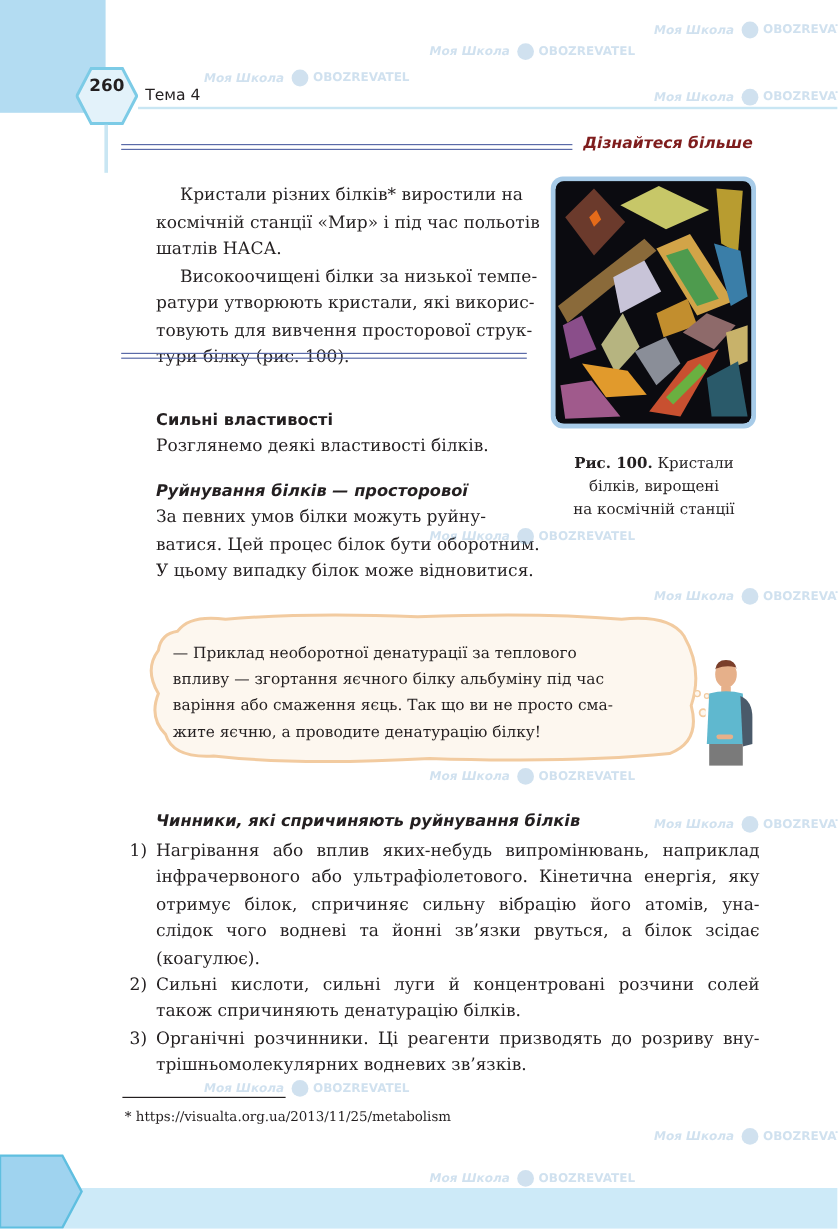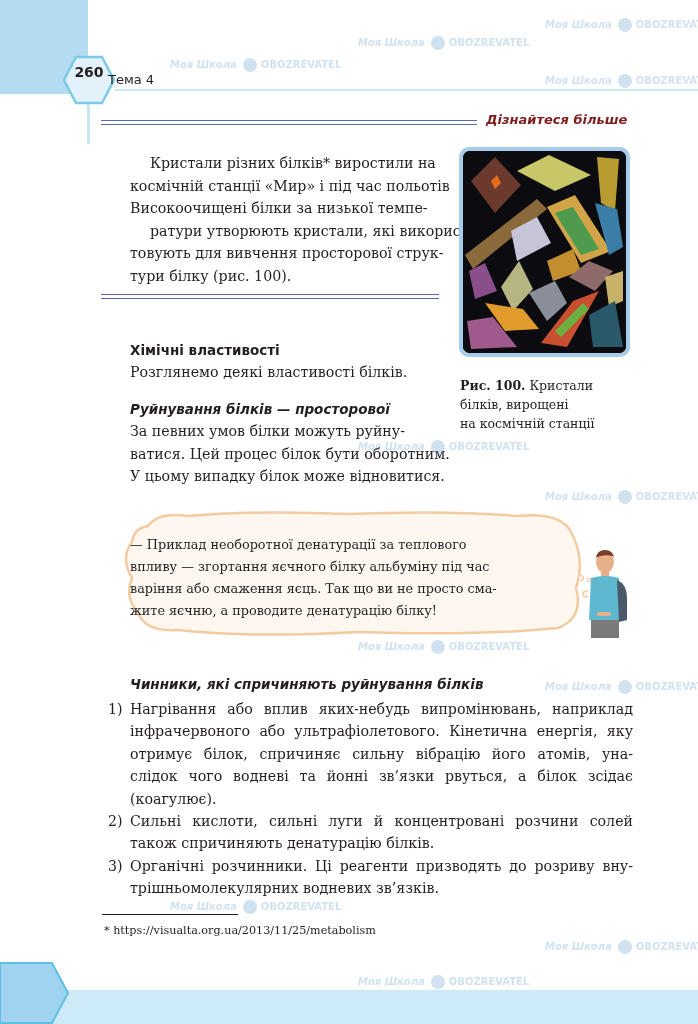--- a/index.html
+++ b/index.html
@@ -6,44 +6,44 @@
   html, body { width: 698px; height: 1024px; background: #ffffff; overflow: hidden; }
   body { position: relative; font-family: "DejaVu Serif", serif; color: #231f20; }
 
   .left-band { position: absolute; left: 0; top: 0; width: 88px; height: 94px; background: #b3dcf2; }
   .bottom-band { position: absolute; left: 0; top: 990px; width: 698px; height: 34px; background: #cdeaf8; }
   .bottom-arrow { position: absolute; left: 0; top: 955px; width: 70px; height: 69px; }
 
   .page-hex { position: absolute; left: 63px; top: 55px; width: 52px; height: 50px; }
   .page-num { position: absolute; left: 63px; top: 55px; width: 52px; height: 34px; display: flex; align-items: center; justify-content: center;
               font-family: "DejaVu Sans", sans-serif; font-weight: bold; font-size: 14px; color: #231f20; }
-  .topic { position: absolute; left: 108px; top: 72px; font-family: "DejaVu Sans", sans-serif; font-size: 13px; color: #231f20; }
+  .topic { position: absolute; left: 121px; top: 72px; font-family: "DejaVu Sans", sans-serif; font-size: 13px; color: #231f20; }
   .header-line { position: absolute; left: 115px; top: 89px; width: 583px; height: 2px; background: #c9e6f3; }
   .vert-line { position: absolute; left: 87px; top: 104px; width: 3px; height: 40px; background: #c9e6f3; }
 
   .dbl-line { position: absolute; height: 5px; border-top: 1.5px solid #5a6aa8; border-bottom: 1.5px solid #5a6aa8; }
 
   .learn-title { position: absolute; left: 486px; top: 112px; font-family: "DejaVu Sans", sans-serif; font-style: italic; font-weight: bold; font-size: 13px; color: #7f1d1d; }
 
   .para { position: absolute; left: 130px; font-size: 14.2px; line-height: 22.5px; text-align: justify; text-align-last: left; }
   .p-block1 { top: 140px; width: 309px; }
   .p-block1 .line { display: block; white-space: nowrap; }
 
   .photo-frame { position: absolute; left: 459px; top: 147px; width: 171px; height: 210px; border-radius: 10px; background: #a7cbe8; padding: 4px; }
   .photo { width: 100%; height: 100%; border-radius: 7px; background: #0a0a0c; overflow: hidden; position: relative; }
 
-  .caption { position: absolute; left: 460px; top: 376px; width: 170px; text-align: left; font-size: 12.5px; line-height: 19px; color: #231f20; }
+  .caption { position: absolute; left: 460px; top: 376px; width: 170px; text-align: center; font-size: 12.5px; line-height: 19px; color: #231f20; }
   .caption b { font-weight: bold; }
 
   .h-bold { position: absolute; left: 130px; top: 342px; font-family: "DejaVu Sans", sans-serif; font-weight: bold; font-size: 13.5px; }
   .h-ital { position: absolute; left: 130px; font-family: "DejaVu Sans", sans-serif; font-style: italic; font-weight: bold; font-size: 13.5px; }
   .line-text { position: absolute; left: 130px; font-size: 14.2px; white-space: nowrap; }
 
   .bubble { position: absolute; left: 118px; top: 508px; width: 470px; height: 130px; }
-  .bubble-text { position: absolute; left: 130px; top: 534px; width: 400px; font-size: 12.8px; line-height: 22px; }
+  .bubble-text { position: absolute; left: 144px; top: 534px; width: 400px; font-size: 12.8px; line-height: 22px; }
   .bubble-text span { display: block; white-space: nowrap; }
 
   .person { position: absolute; left: 575px; top: 548px; width: 56px; height: 92px; }
 
   .list { position: absolute; left: 108px; top: 698px; width: 525px; font-size: 14.2px; line-height: 22.4px; }
   .li { position: relative; padding-left: 22px; }
   .li .num { position: absolute; left: 0; top: 0; }
   .li .l { display: block; white-space: nowrap; }
   .li .j { display: block; text-align: justify; text-align-last: justify; }
 
@@ -70,20 +70,21 @@
 <div class="topic">Тема 4</div>
 <div class="header-line"></div>
 <div class="vert-line"></div>
 
 <div class="dbl-line" style="left:101px; top:120px; width:376px;"></div>
 <div class="learn-title">Дізнайтеся більше</div>
 
 <div class="para p-block1">
   <span class="line" style="padding-left:0;margin-top:12px;">Кристали різних білків* виростили на</span>
   <span class="line">космічній станції «Мир» і під час польотів</span>
+  <span class="line">шатлів НАСА.</span>
   <span class="line">Високоочищені білки за низької темпе-</span>
   <span class="line">ратури утворюють кристали, які викорис-</span>
   <span class="line">товують для вивчення просторової струк-</span>
   <span class="line">тури білку (рис. 100).</span>
 </div>
 <style>
   .p-block1 .line:nth-child(1), .p-block1 .line:nth-child(4) { text-indent: 20px; }
 </style>
 
 <div class="dbl-line" style="left:101px; top:294px; width:338px;"></div>
@@ -115,21 +116,21 @@
     </svg>
   </div>
 </div>
 <div class="caption">
   <b>Рис. 100.</b>
   <span>Кристали</span><br>
   <span>білків, вирощені</span><br>
   <span>на космічній станції</span>
 </div>
 
-<div class="h-bold">Хімічні властивості</div>
+<div class="h-bold">Сильні властивості</div>
 <div class="line-text" style="top:364px;">Розглянемо деякі властивості білків.</div>
 <div class="h-ital" style="top:401px;">Руйнування білків — просторової</div>
 <div class="line-text" style="top:423px; left:130px;">За певних умов білки можуть руйну-</div>
 <div class="line-text" style="top:446px;">ватися. Цей процес білок бути оборотним.</div>
 <div class="line-text" style="top:468px;">У цьому випадку білок може відновитися.</div>
 
 <svg class="bubble" viewBox="0 0 470 130">
   <path d="M30,18 Q40,4 70,8 Q140,2 230,6 Q330,2 400,8 Q440,4 452,22 Q468,50 458,80 Q466,110 440,120 Q360,128 240,124 Q130,130 60,122 Q26,124 20,104 Q6,90 14,70 Q2,50 14,34 Q16,20 30,18 Z" fill="#fdf7ef" stroke="#f2cba0" stroke-width="2.5"></path>
   <circle cx="468" cy="86" r="3" fill="#fdf7ef" stroke="#f2cba0" stroke-width="1.5"></circle>
 </svg>

